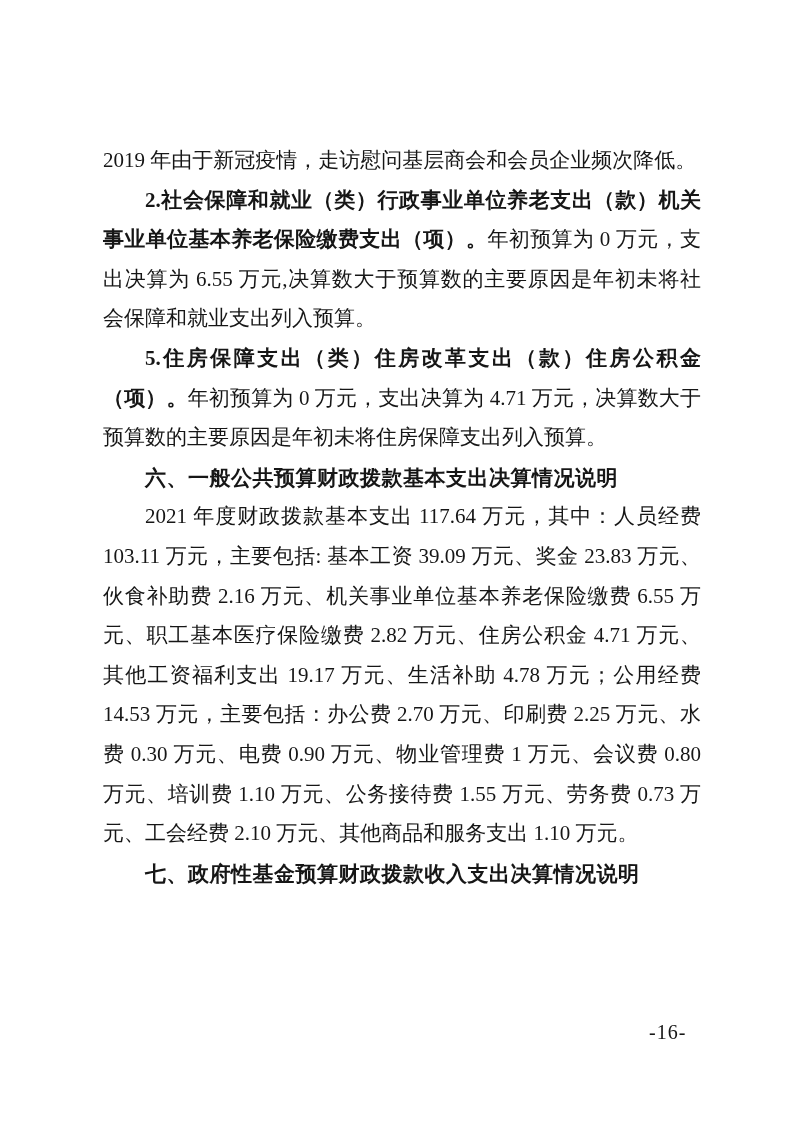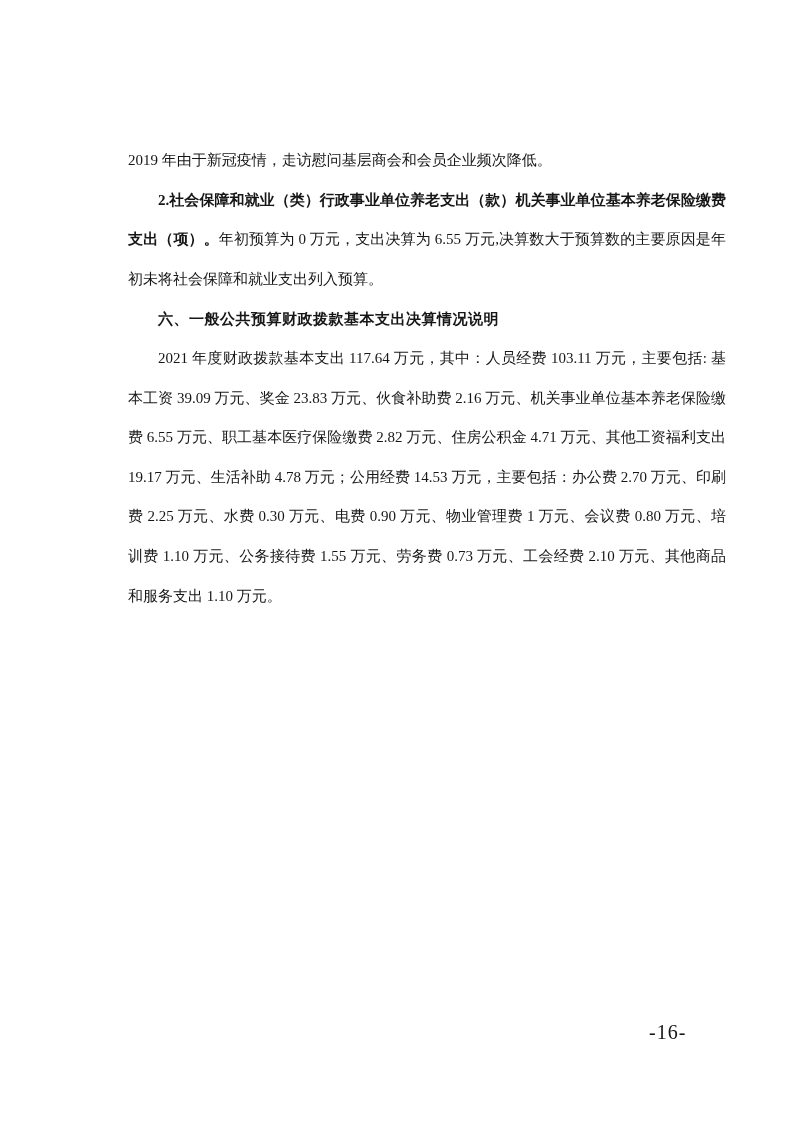--- a/index.html
+++ b/index.html
@@ -13,24 +13,23 @@
     height: 1122px;
     background: #ffffff;
     overflow: hidden;
   }
   .content {
     position: absolute;
     left: 103px;
     top: 141px;
     width: 598px;
     font-family: "Liberation Serif", "DejaVu Serif", serif;
-    font-size: 15px;
+    font-size: 21px;
     line-height: 39.6px;
     color: #161616;
-    margin-left: 25px;
   }
   .para {
     text-align: justify;
     text-justify: inter-ideograph;
     margin: 0;
   }
   .para.indent {
     text-indent: 2em;
   }
   .para.heading {
@@ -56,17 +55,19 @@
     letter-spacing: 1px;
   }
 </style>
 </head>
 <body>
 
 <div class="page">
   <div class="content" id="content">
       <div class="para body"><span class="seg-regular">2019 年由于新冠疫情，走访慰问基层商会和会员企业频次降低。</span></div>
       <div class="para body indent"><span class="seg-bold">2.社会保障和就业（类）行政事业单位养老支出（款）机关事业单位基本养老保险缴费支出（项）。</span><span class="seg-regular">年初预算为 0 万元，支出决算为 6.55 万元,决算数大于预算数的主要原因是年初未将社会保障和就业支出列入预算。</span></div>
+      <div class="para body indent"><span class="seg-bold">5.住房保障支出（类）住房改革支出（款）住房公积金（项）。</span><span class="seg-regular">年初预算为 0 万元，支出决算为 4.71 万元，决算数大于预算数的主要原因是年初未将住房保障支出列入预算。</span></div>
       <div class="para heading indent"><span class="seg-bold">六、一般公共预算财政拨款基本支出决算情况说明</span></div>
       <div class="para body indent"><span class="seg-regular">2021 年度财政拨款基本支出 117.64 万元，其中：人员经费 103.11 万元，主要包括: 基本工资 39.09 万元、奖金 23.83 万元、伙食补助费 2.16 万元、机关事业单位基本养老保险缴费 6.55 万元、职工基本医疗保险缴费 2.82 万元、住房公积金 4.71 万元、其他工资福利支出 19.17 万元、生活补助 4.78 万元；公用经费 14.53 万元，主要包括：办公费 2.70 万元、印刷费 2.25 万元、水费 0.30 万元、电费 0.90 万元、物业管理费 1 万元、会议费 0.80 万元、培训费 1.10 万元、公务接待费 1.55 万元、劳务费 0.73 万元、工会经费 2.10 万元、其他商品和服务支出 1.10 万元。</span></div>
+      <div class="para heading indent"><span class="seg-bold">七、政府性基金预算财政拨款收入支出决算情况说明</span></div>
     </div>
   <div class="page-number">-16-</div>
 </div>
 
 </body></html>

